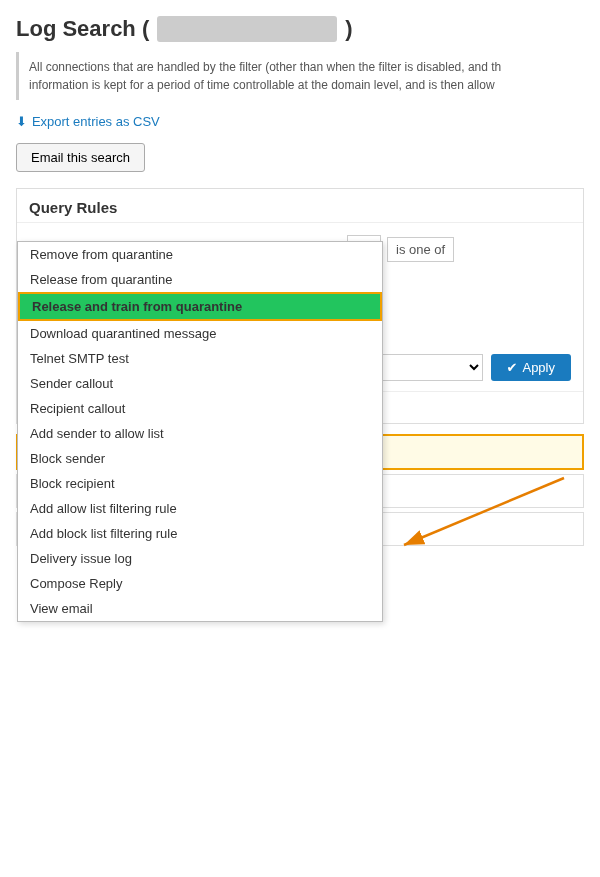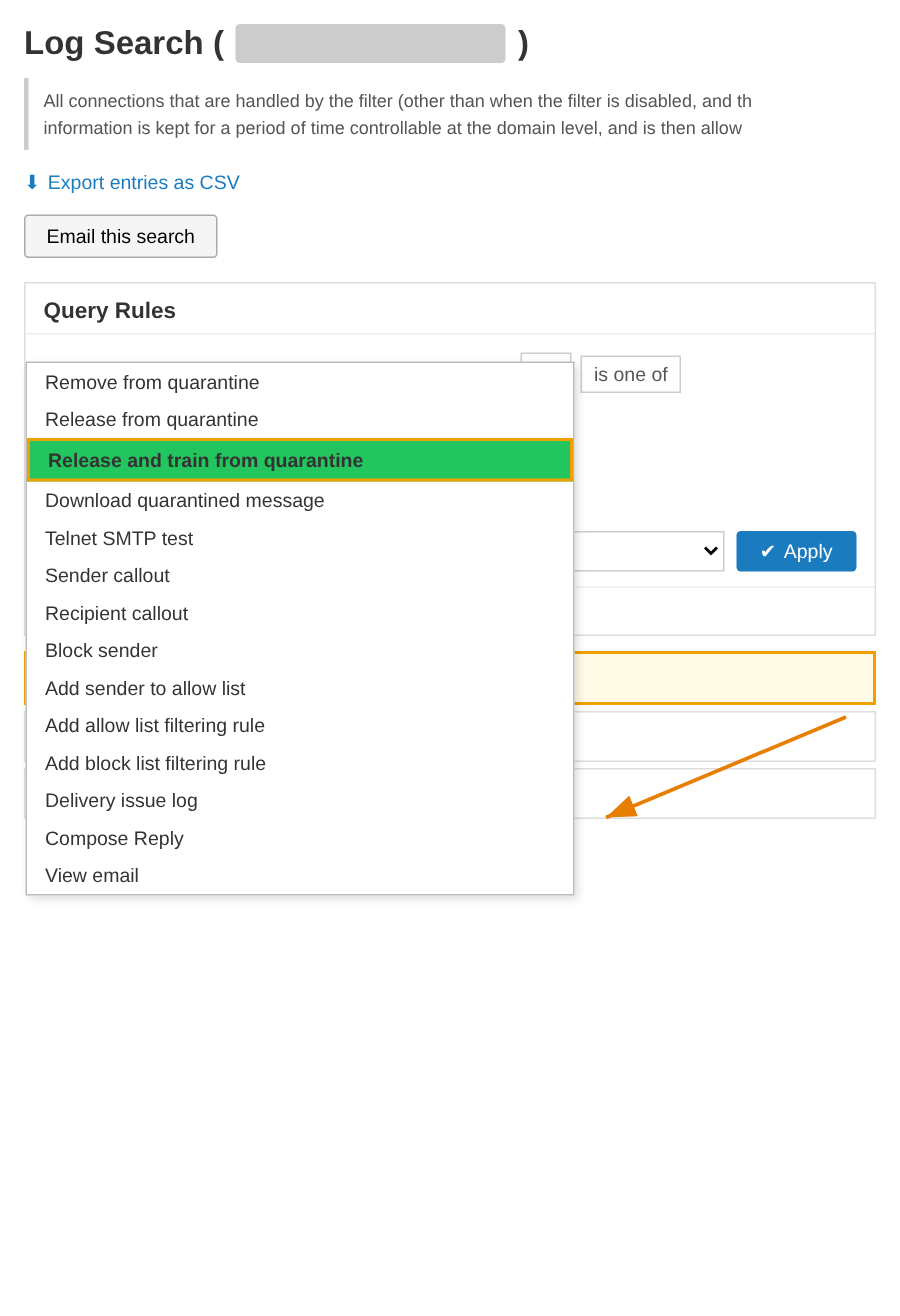--- a/index.html
+++ b/index.html
@@ -300,22 +300,23 @@
       <div class="query-rules-title">Query Rules</div>
 
       <div class="dropdown-menu">
         <div class="dropdown-item">Remove from quarantine</div>
         <div class="dropdown-item">Release from quarantine</div>
         <div class="dropdown-item highlighted">Release and train from quarantine</div>
         <div class="dropdown-item">Download quarantined message</div>
         <div class="dropdown-item">Telnet SMTP test</div>
         <div class="dropdown-item">Sender callout</div>
         <div class="dropdown-item">Recipient callout</div>
+        <div class="dropdown-item">Add sender to allow list</div>
         <div class="dropdown-item">Block sender</div>
-        <div class="dropdown-item">Add sender to allow list</div>
+        <div class="dropdown-item">Block recipient</div>
         <div class="dropdown-item">Add allow list filtering rule</div>
         <div class="dropdown-item">Add block list filtering rule</div>
         <div class="dropdown-item">Delivery issue log</div>
         <div class="dropdown-item">Compose Reply</div>
         <div class="dropdown-item">View email</div>
       </div>
 
       <div class="rules-row" style="margin-top: 4px; padding-top: 8px; padding-left: 330px;">
         <select class="rules-select">
           <option></option>

